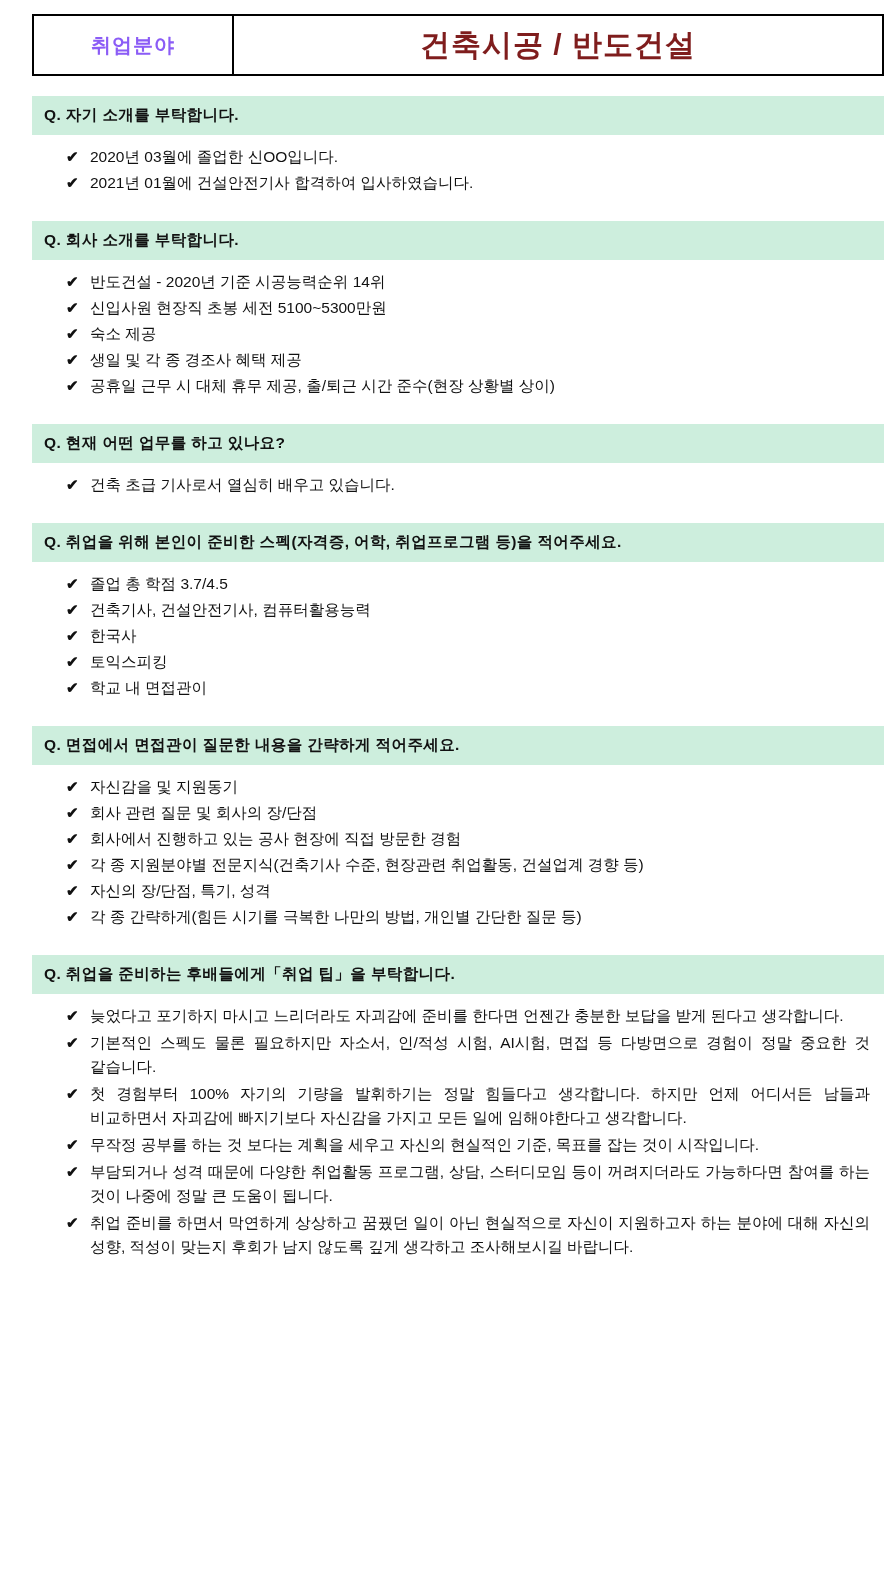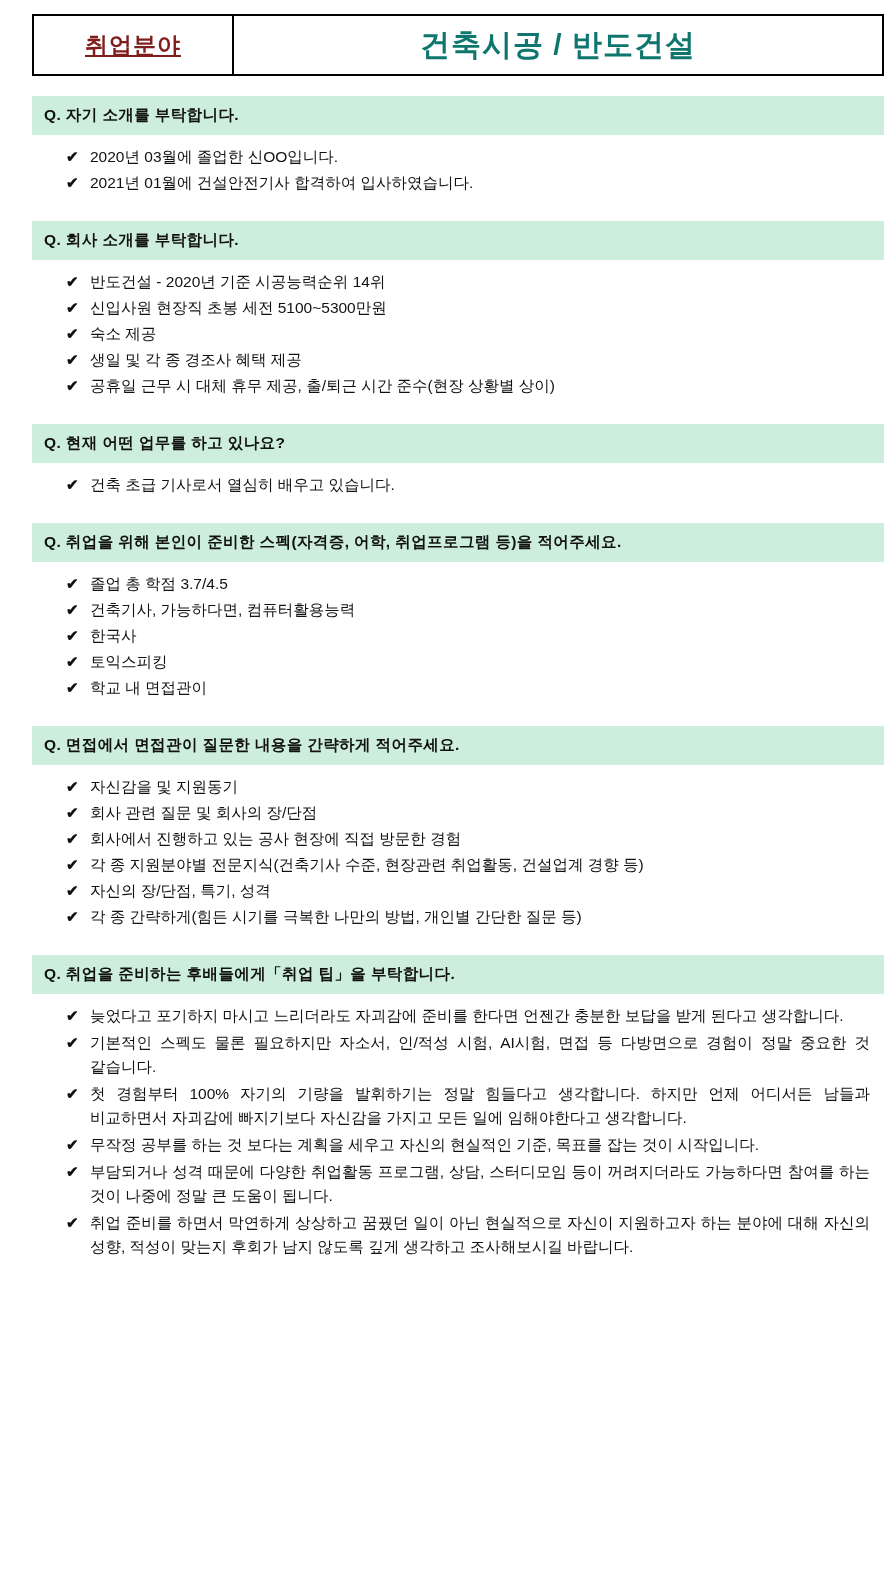--- a/index.html
+++ b/index.html
@@ -27,34 +27,33 @@
     margin: 0 4px 0 14px;
     width: 852px;
     box-sizing: border-box;
   }
   .header-label {
     width: 198px;
     display: flex;
     align-items: center;
     justify-content: center;
     border-right: 2px solid #000000;
-    font-size: 23px;
+    font-size: 20px;
     font-weight: bold;
     letter-spacing: 1px;
-    color: #7f1d1d;
-    text-decoration: underline;
+    color: #8b5cf6;
   }
   .header-title {
     flex: 1;
     display: flex;
     align-items: center;
     justify-content: center;
     font-size: 30px;
     font-weight: bold;
-    color: #0f766e;
+    color: #7f1d1d;
     letter-spacing: 1px;
   }
 
   
   .qa-block {
     margin: 0 4px 0 14px;
     width: 852px;
   }
   .q-bar {
     background: #cdeedd;
@@ -163,21 +162,21 @@
 
   <div class="qa-block">
     <div class="q-bar">Q. 취업을 위해 본인이 준비한 스펙(자격증, 어학, 취업프로그램 등)을 적어주세요.</div>
     <div class="answers">
       <div class="answer">
         <span class="check">✔</span>
         <span class="answer-text">졸업 총 학점 3.7/4.5</span>
       </div>
       <div class="answer">
         <span class="check">✔</span>
-        <span class="answer-text">건축기사, 가능하다면, 컴퓨터활용능력</span>
+        <span class="answer-text">건축기사, 건설안전기사, 컴퓨터활용능력</span>
       </div>
       <div class="answer">
         <span class="check">✔</span>
         <span class="answer-text">한국사</span>
       </div>
       <div class="answer">
         <span class="check">✔</span>
         <span class="answer-text">토익스피킹</span>
       </div>
       <div class="answer">

